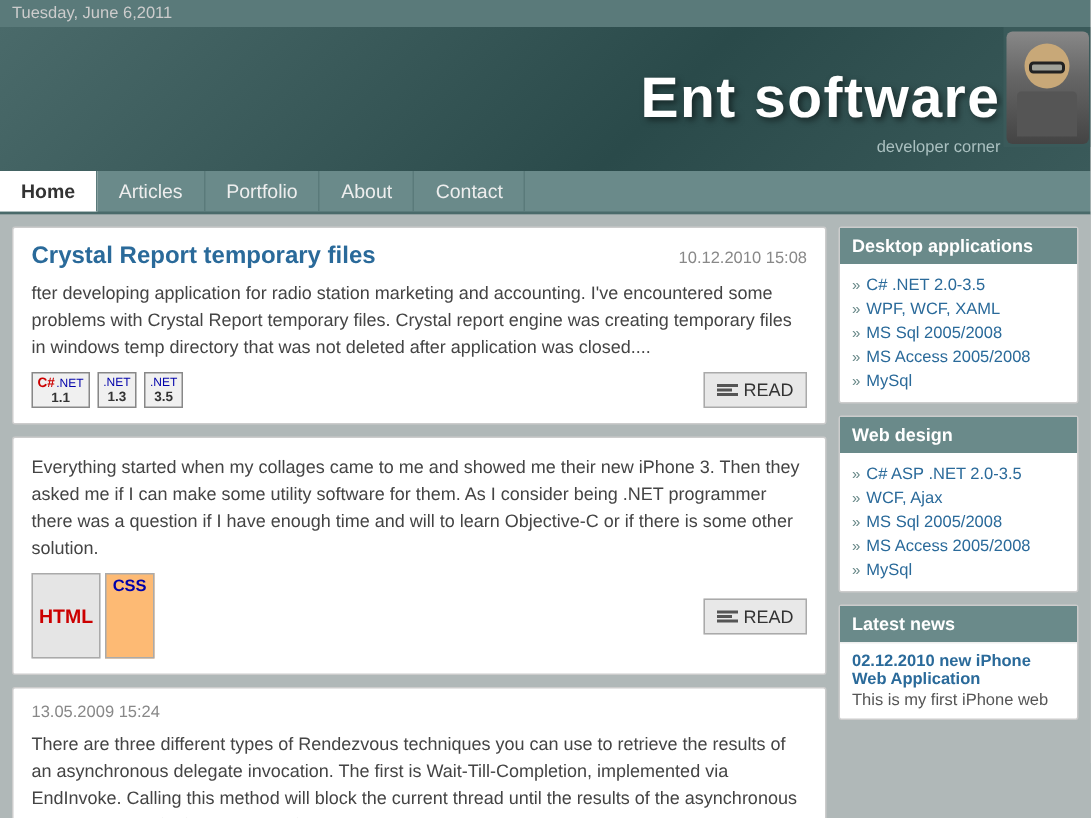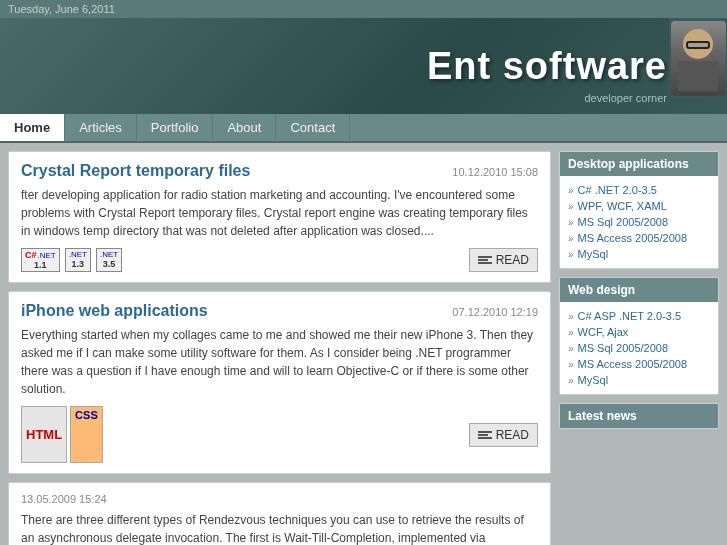--- a/index.html
+++ b/index.html
@@ -348,24 +348,20 @@
             <span></span>
               <span></span>
               <span></span>
           </div>
           <span>READ</span>
         </button>
       </div>
     </div>
 
     <div class="article-card">
-      <div class="article-header">
-        <div class="article-title">iPhone web applications</div>
-        <div class="article-date">07.12.2010 12:19</div>
-      </div>
       <div class="article-body">Everything started when my collages came to me and showed me their new iPhone 3. Then they asked me if I can make some utility software for them. As I consider being .NET programmer there was a question if I have enough time and will to learn Objective-C or if there is some other solution.</div>
       <div class="article-footer">
         <div class="article-tags">
           <div class="tag-html">HTML</div>
           <div class="tag-css">CSS</div>
         </div>
         <button class="read-btn">
           <div class="read-icon">
             <span></span>
               <span></span>
@@ -435,17 +431,21 @@
         </div>
         <div class="sidebar-link">
           <span class="sidebar-arrow">»</span>
           <span>MySql</span>
         </div>
       </div>
     </div>
 
     <div class="sidebar-box">
       <div class="sidebar-box-title">Latest news</div>
+      <div class="latest-news-item">
+        <div class="latest-news-date">02.12.2010 new iPhone Web Application</div>
+        <div class="latest-news-desc">This is my first iPhone web</div>
+      </div>
     </div>
 
   </div>
 
 </div>
 
 </body></html>

